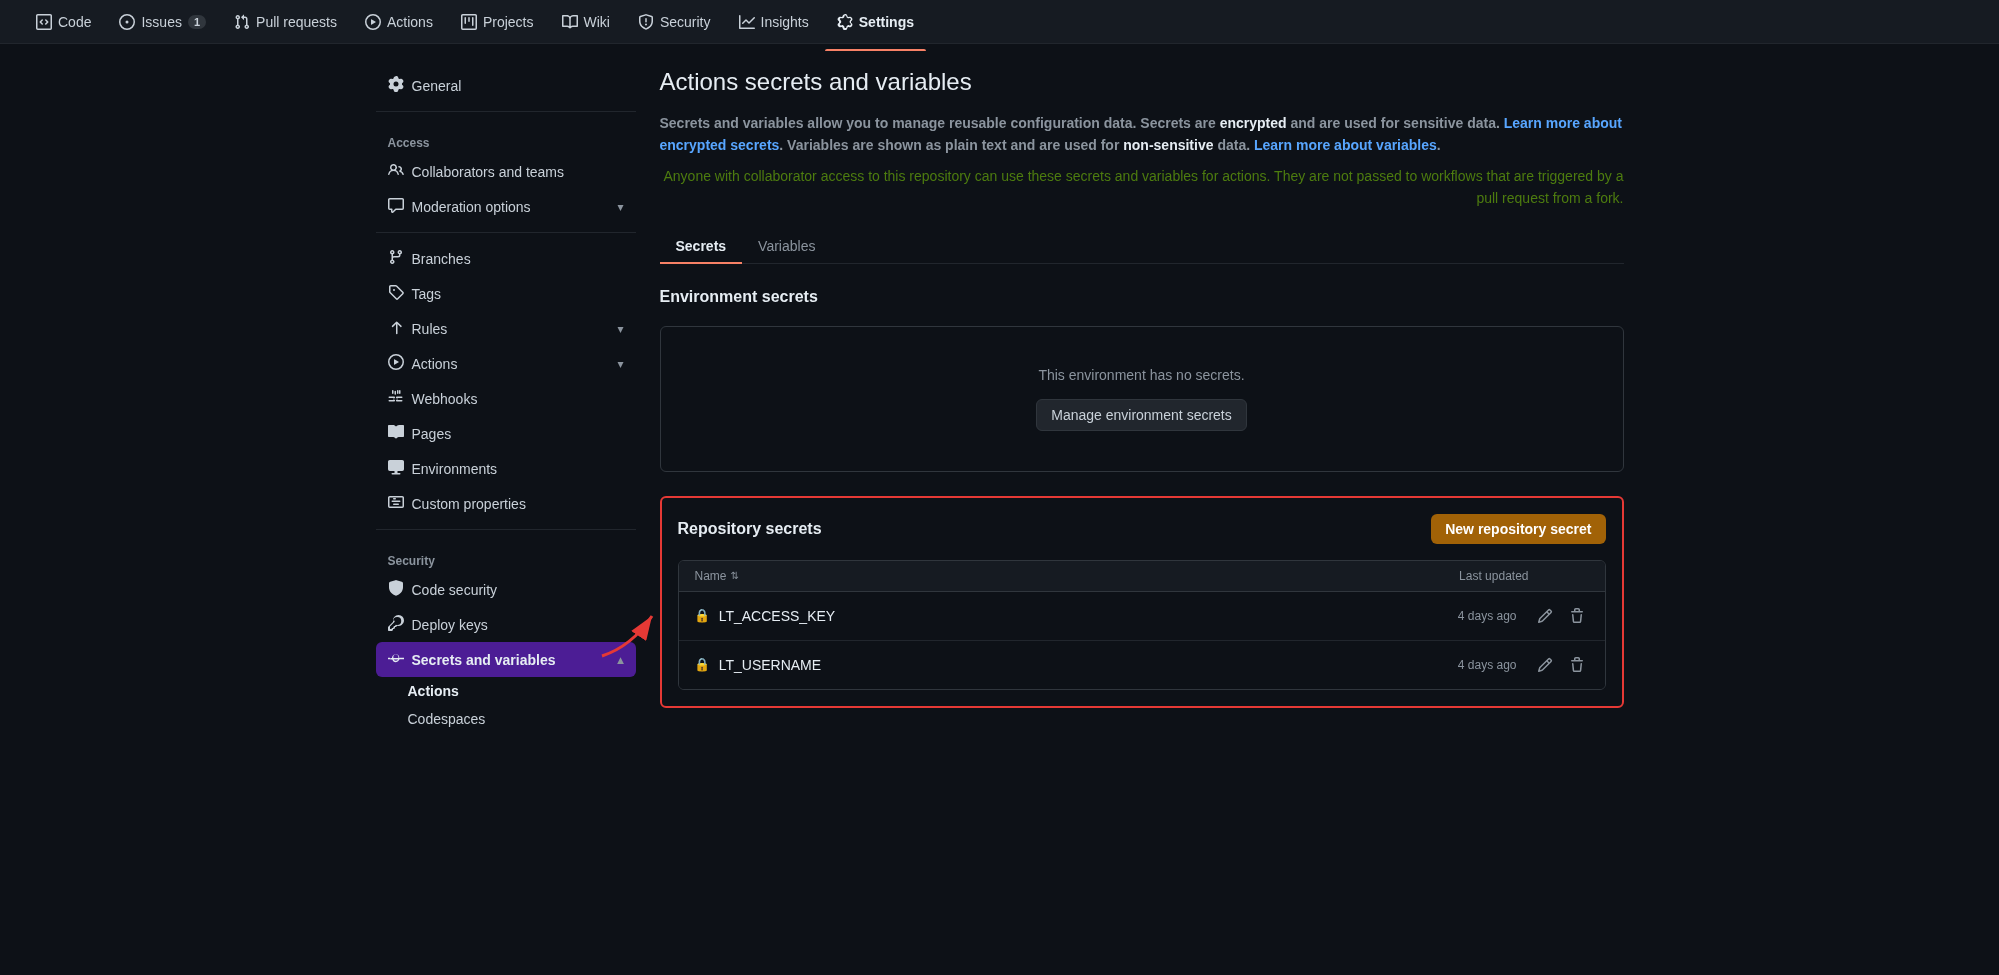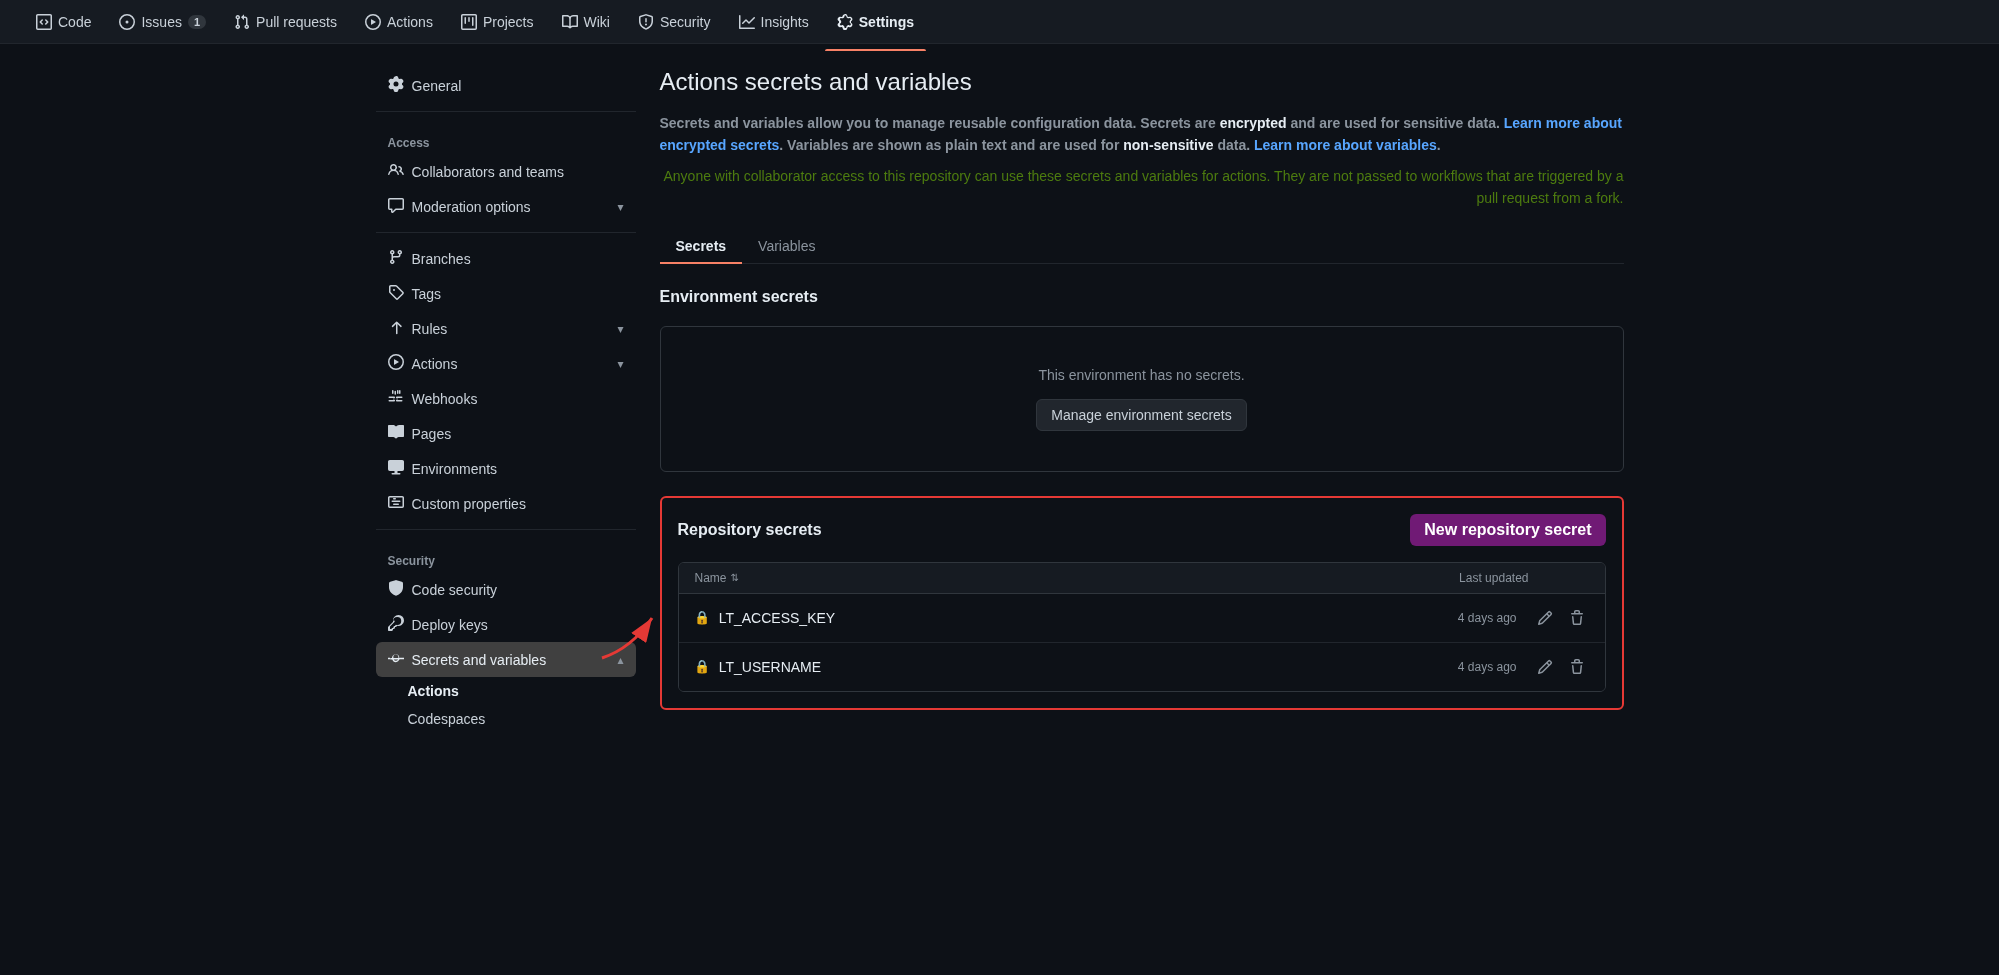--- a/index.html
+++ b/index.html
@@ -83,21 +83,21 @@
       display: flex;
       align-items: center;
       gap: 8px;
       padding: 8px 12px;
       color: #c9d1d9;
       cursor: pointer;
       border-radius: 6px;
       font-size: 14px;
       text-decoration: none;
     }
-    .sidebar-item.active { background: #404040; font-weight: 400; color: #e6edf3; }
+    .sidebar-item.active { background: #4c1d95; font-weight: 700; color: #e6edf3; }
     .sidebar-section-label {
       font-size: 12px;
       font-weight: 600;
       color: #8b949e;
       padding: 16px 12px 4px 12px;
       text-transform: none;
     }
     .sidebar-item .chevron {
       margin-left: auto;
       color: #8b949e;
@@ -208,27 +208,27 @@
       padding: 16px;
       position: relative;
     }
     .repo-secrets-header {
       display: flex;
       align-items: center;
       justify-content: space-between;
       margin-bottom: 16px;
     }
     .new-secret-btn {
-      background: #701a75;
+      background: #a16207;
       color: #fff;
       border: none;
       padding: 7px 14px;
       border-radius: 6px;
       cursor: pointer;
-      font-size: 16px;
+      font-size: 14px;
       font-weight: 600;
     }
 
     
     .secrets-table {
       border: 1px solid #30363d;
       border-radius: 6px;
       overflow: hidden;
       width: 100%;
     }

